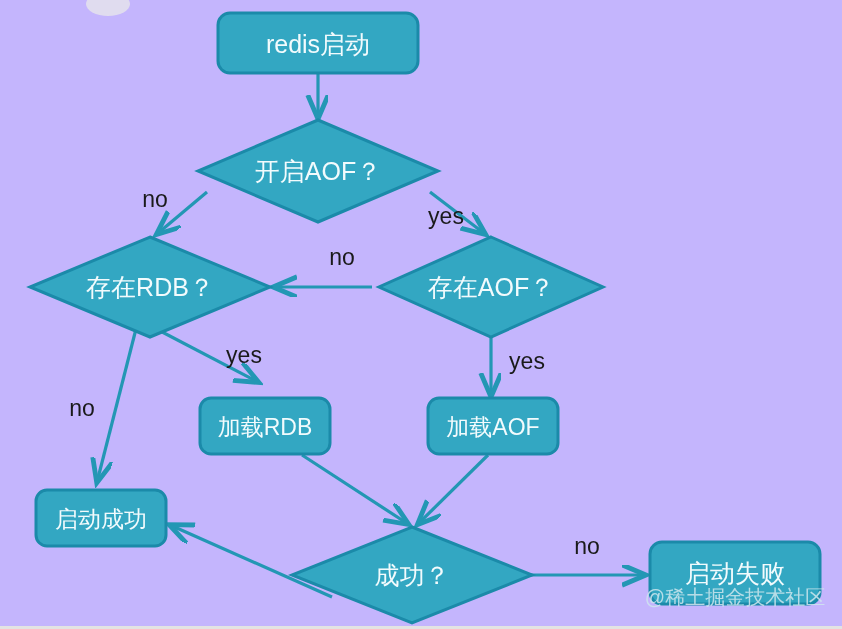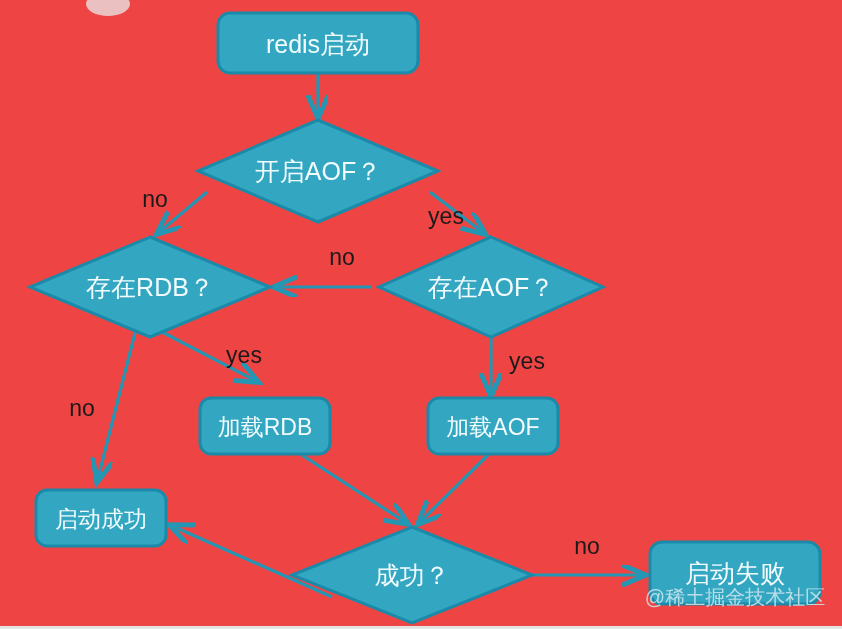--- a/index.html
+++ b/index.html
@@ -7,21 +7,21 @@
     padding: 0;
     background: #ffffff;
   }
   body {
     font-family: "Liberation Sans", sans-serif;
   }
   #canvas {
     position: relative;
     width: 842px;
     height: 629px;
-    background: #ef4444;
+    background: #c4b5fd;
     overflow: hidden;
   }
   #flow-svg {
     position: absolute;
     left: 0;
     top: 0;
     width: 842px;
     height: 629px;
   }
   .node-text {

